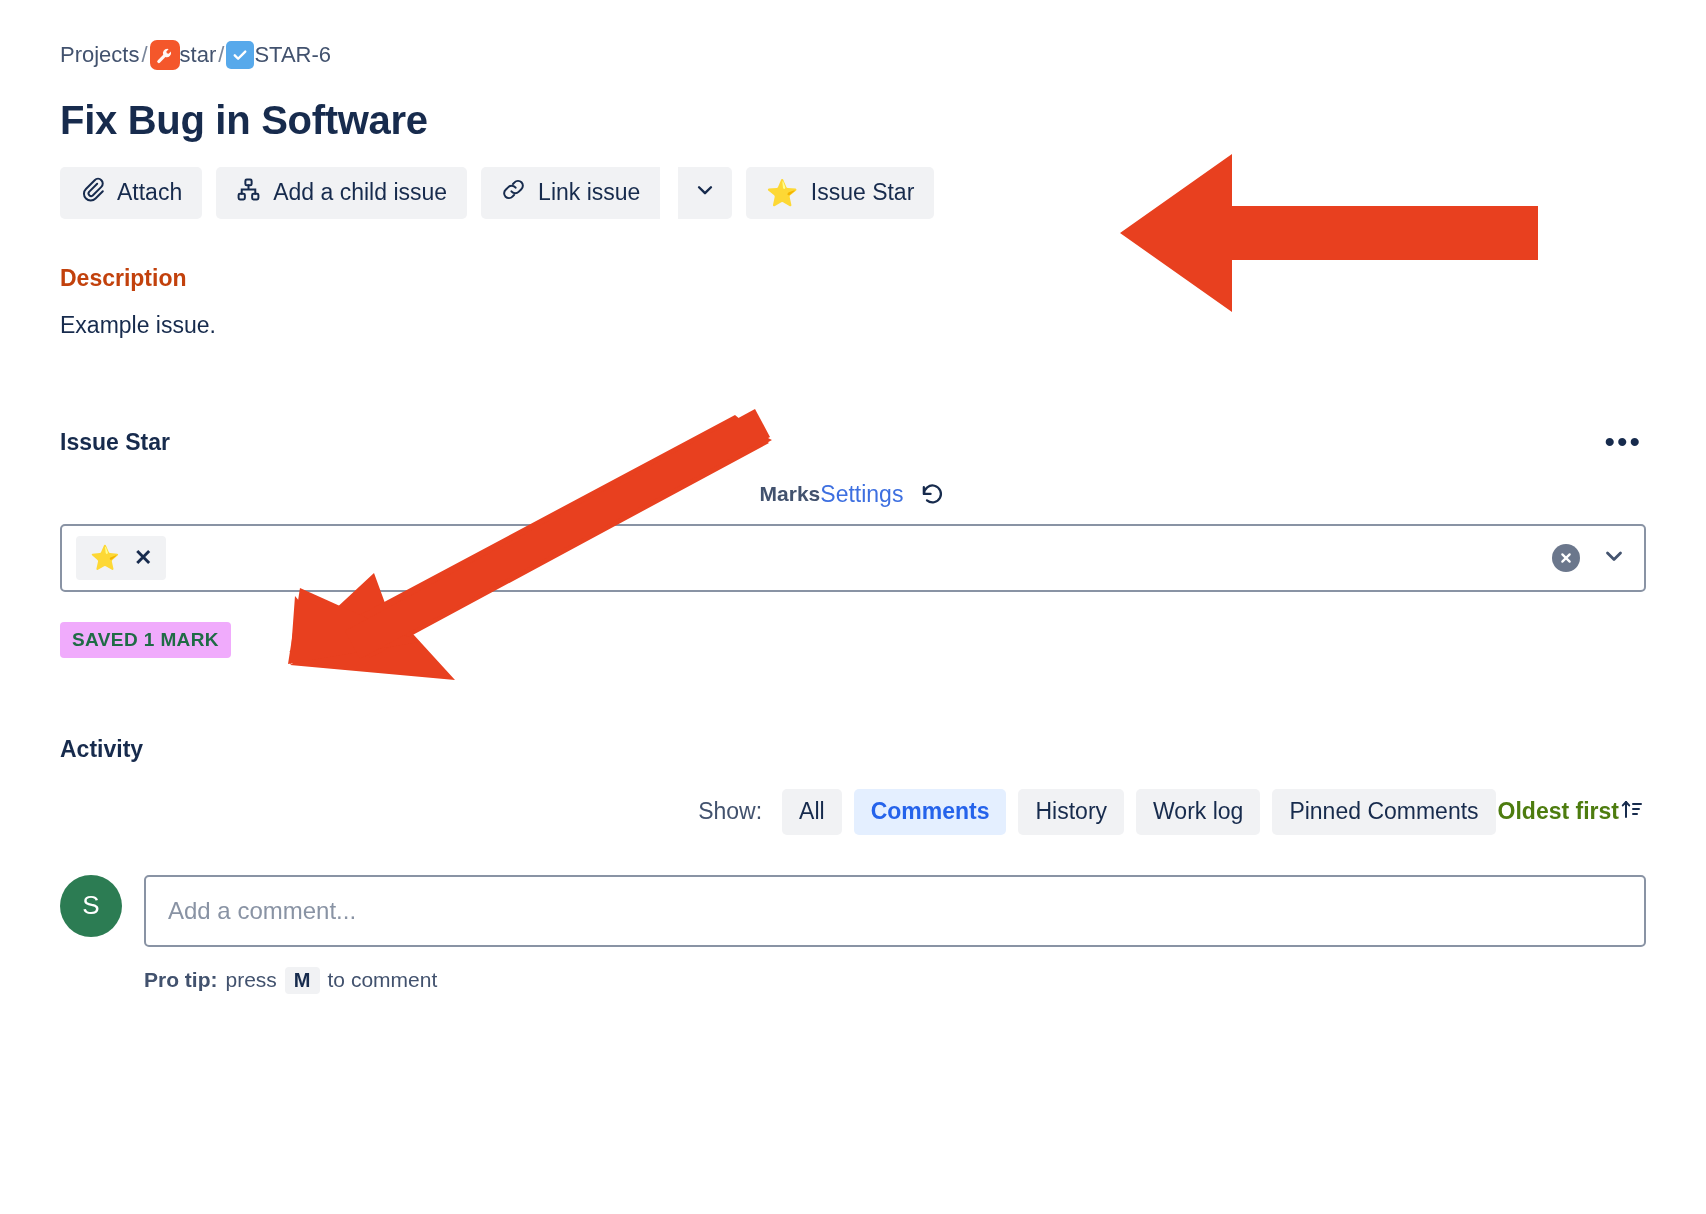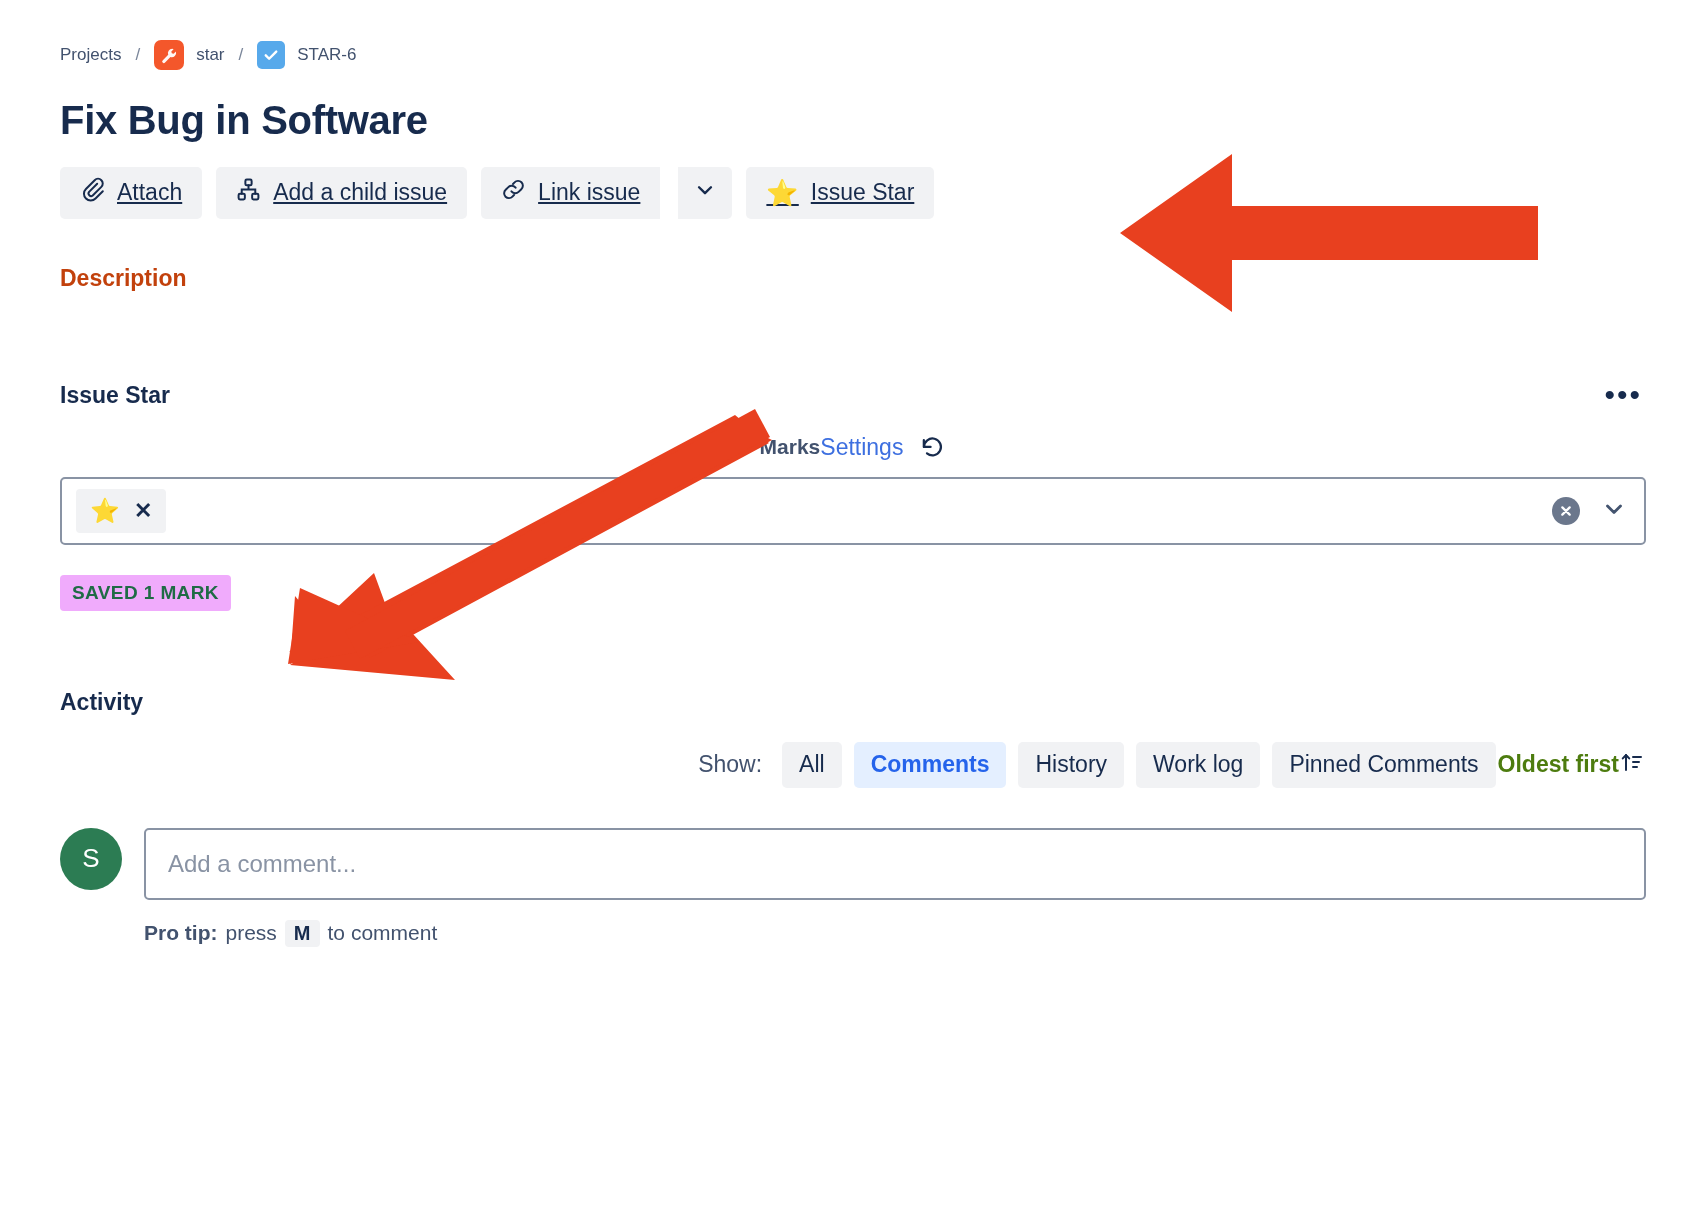--- a/index.html
+++ b/index.html
@@ -13,22 +13,22 @@
     position: relative;
     overflow: hidden;
   }
 
   .page { padding: 38px 60px 0 60px; position: relative; }
 
   
   .breadcrumb {
     display: flex;
     align-items: center;
-    gap: 12px;
-    font-size: 17px;
+    gap: 0;
+    font-size: 22px;
     color: #42526E;
     height: 34px;
   }
   .breadcrumb .crumb-text { color: #42526E; }
   .breadcrumb .sep { color: #7A869A; padding: 0 2px; }
   .icon-project {
     width: 30px; height: 30px;
     border-radius: 7px;
     background: #F4572B;
     display: inline-flex;
@@ -55,21 +55,20 @@
     margin: 26px 0 0 0;
     line-height: 1.12;
   }
 
   
   .toolbar {
     display: flex;
     align-items: center;
     gap: 14px;
     margin-top: 24px;
-    text-decoration: underline;
   }
   .btn {
     background: #F1F2F4;
     border: none;
     border-radius: 5px;
     height: 52px;
     padding: 0 20px;
     display: inline-flex;
     align-items: center;
     gap: 12px;
@@ -396,20 +395,21 @@
       </button>
     </span>
 
     <button class="btn">
       <span class="star-emoji">⭐</span>
       <span>Issue Star</span>
     </button>
   </div>
 
   <div class="section-head">Description</div>
+  <div class="desc-body">Example issue.</div>
 
   <div class="panel">
     <div class="panel-head">
       <div class="panel-title">Issue Star</div>
       <button class="more-btn">•••</button>
     </div>
 
     <div class="marks-row">
       <div class="marks-label">Marks</div>
       <div class="settings-group">

